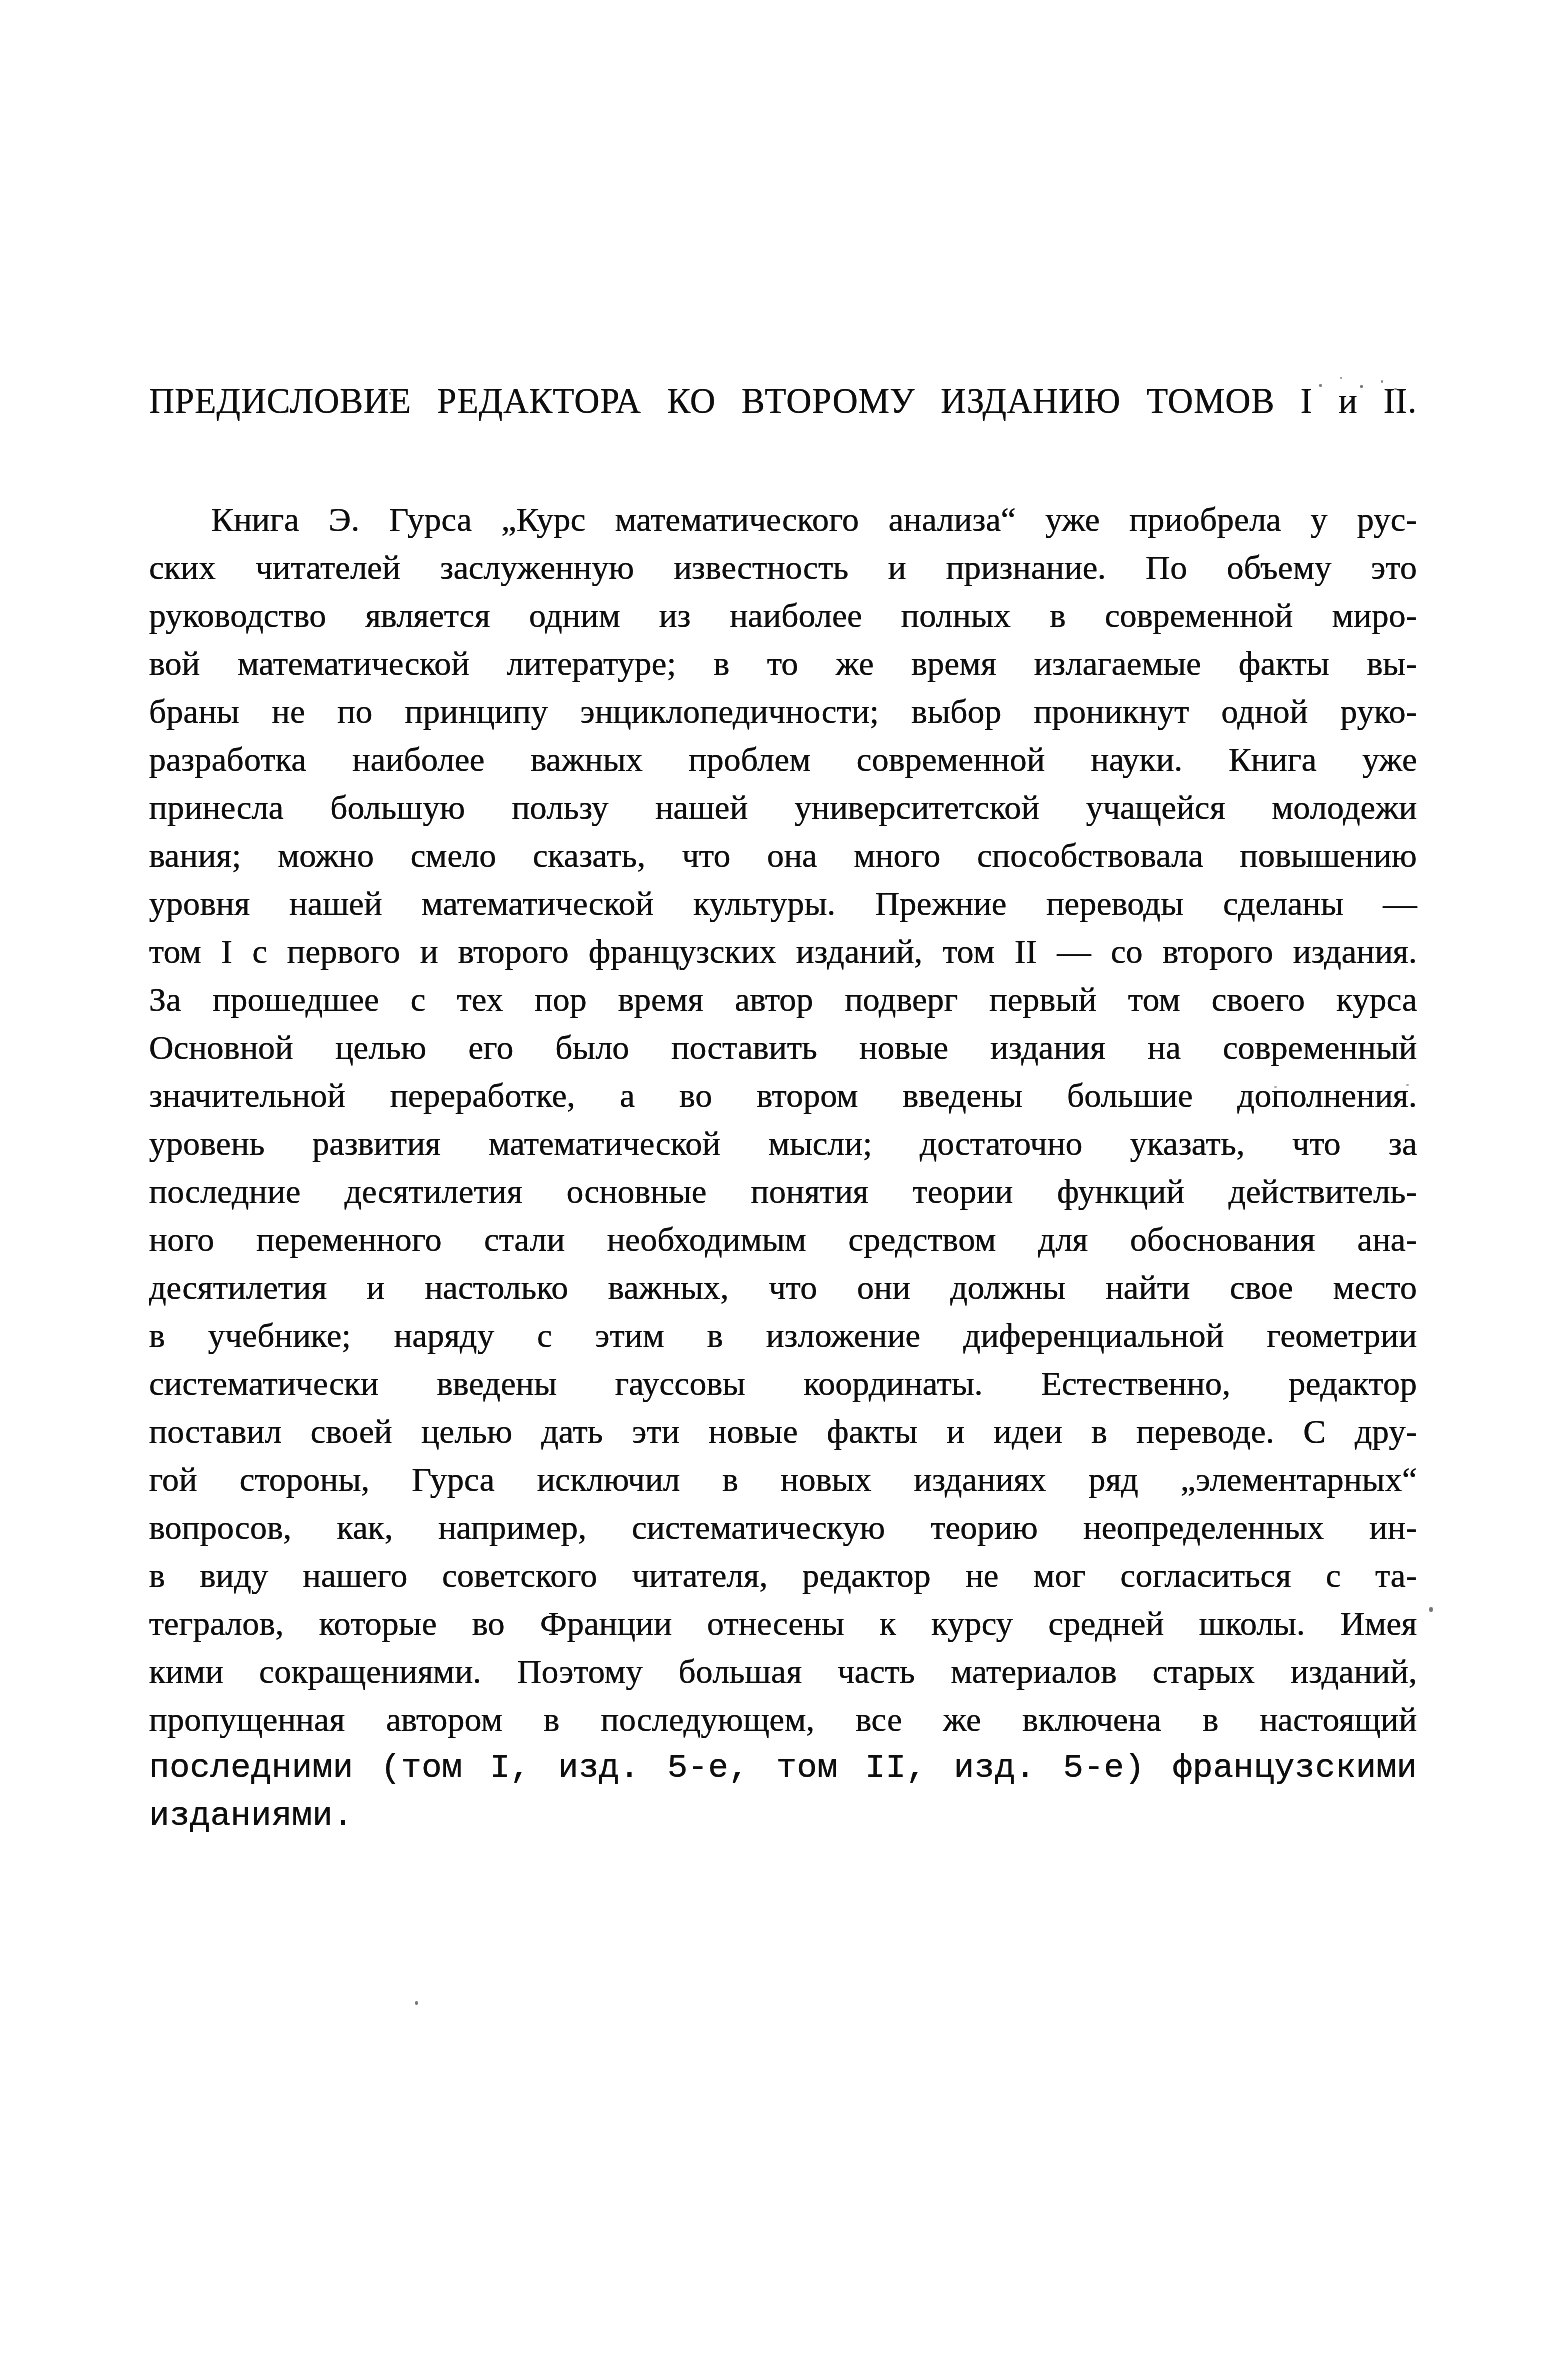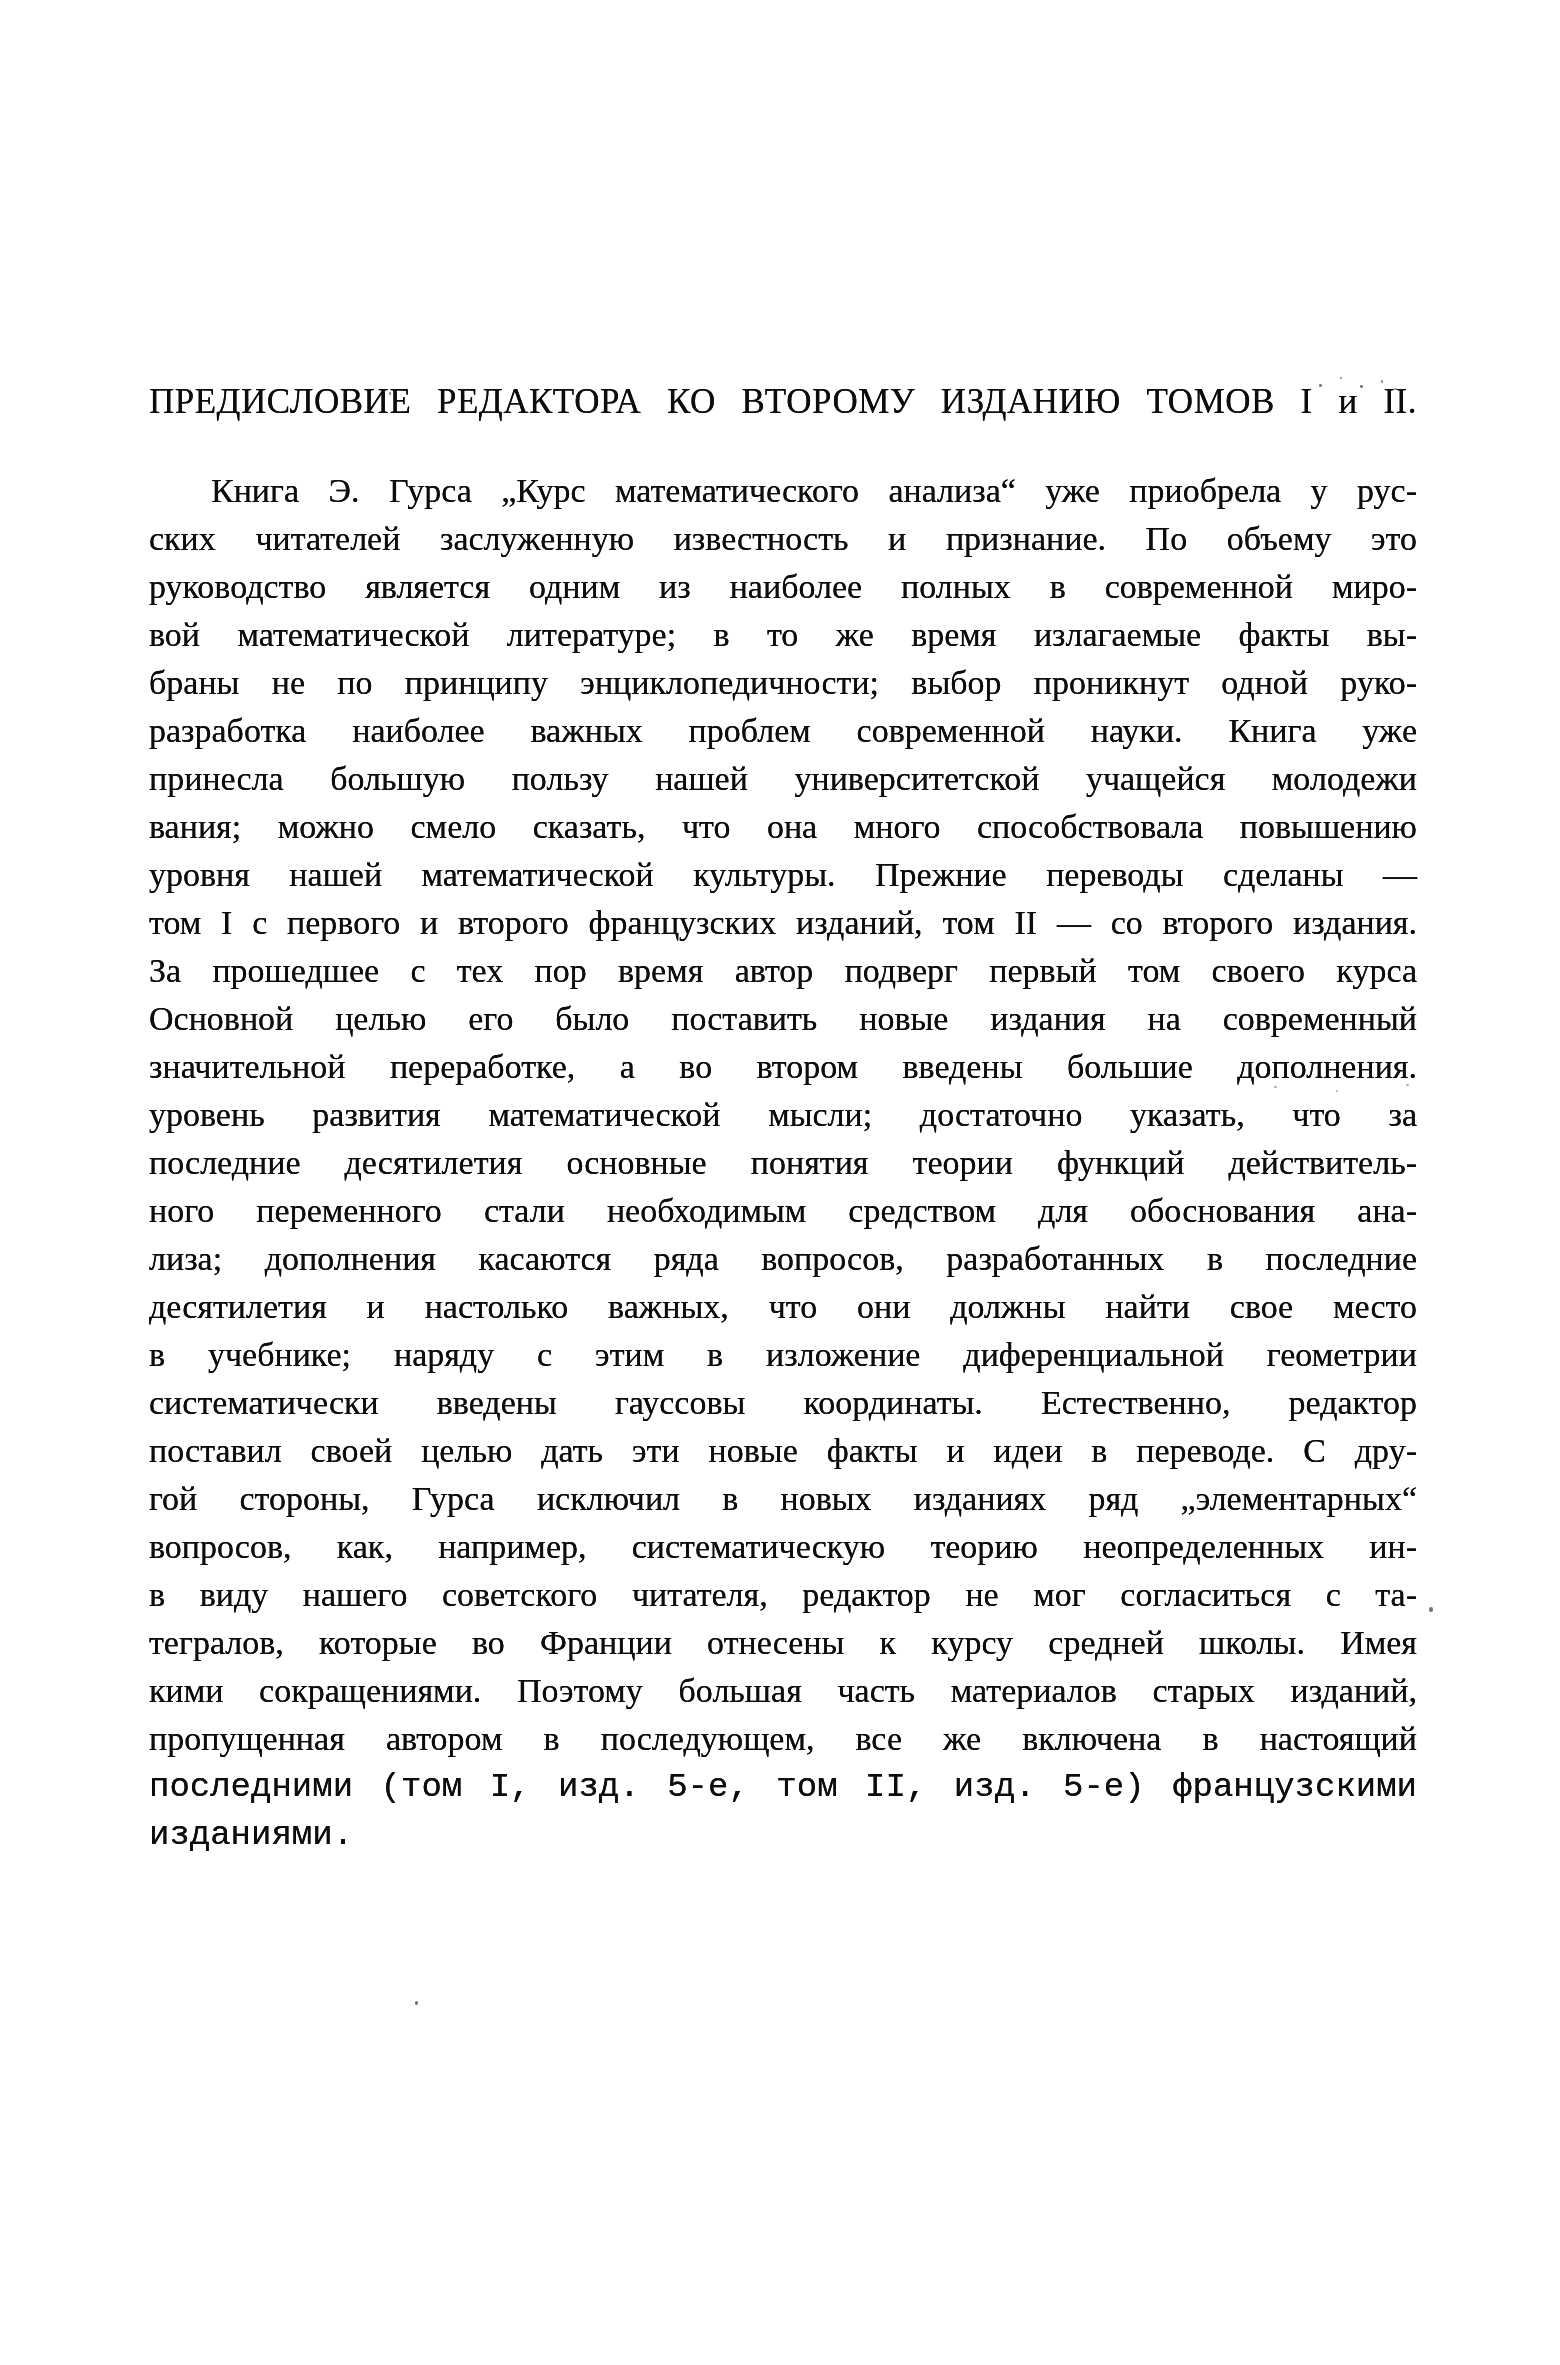--- a/index.html
+++ b/index.html
@@ -41,20 +41,21 @@
     font-size: 34px;
     line-height: 48px;
     height: 48px;
     text-align: justify;
     text-align-last: justify;
     white-space: normal;
     overflow: visible;
   }
   .body-line.first {
     text-indent: 62px;
+    margin-top: 29px;
   }
   .body-line.last {
     text-align-last: left;
     font-family: Liberation Mono, monospace;
   }
   .speckle {
     position: absolute;
     background: #3a3a3a;
     border-radius: 50%;
   }
@@ -76,21 +77,20 @@
       <div class="body-line">принесла большую пользу нашей университетской учащейся молодежи</div>
       <div class="body-line">вания; можно смело сказать, что она много способствовала повышению</div>
       <div class="body-line">уровня нашей математической культуры. Прежние переводы сделаны —</div>
       <div class="body-line">том I с первого и второго французских изданий, том II — со второго издания.</div>
       <div class="body-line">За прошедшее с тех пор время автор подверг первый том своего курса</div>
       <div class="body-line">Основной целью его было поставить новые издания на современный</div>
       <div class="body-line">значительной переработке, а во втором введены большие дополнения.</div>
       <div class="body-line">уровень развития математической мысли; достаточно указать, что за</div>
       <div class="body-line">последние десятилетия основные понятия теории функций действитель-</div>
       <div class="body-line">ного переменного стали необходимым средством для обоснования ана-</div>
-      <div class="body-line">лиза; дополнения касаются ряда вопросов, разработанных в последние</div>
       <div class="body-line">десятилетия и настолько важных, что они должны найти свое место</div>
       <div class="body-line">в учебнике; наряду с этим в изложение диференциальной геометрии</div>
       <div class="body-line">систематически введены гауссовы координаты. Естественно, редактор</div>
       <div class="body-line">поставил своей целью дать эти новые факты и идеи в переводе. С дру-</div>
       <div class="body-line">гой стороны, Гурса исключил в новых изданиях ряд „элементарных“</div>
       <div class="body-line">вопросов, как, например, систематическую теорию неопределенных ин-</div>
       <div class="body-line">в виду нашего советского читателя, редактор не мог согласиться с та-</div>
       <div class="body-line">тегралов, которые во Франции отнесены к курсу средней школы. Имея</div>
       <div class="body-line">кими сокращениями. Поэтому большая часть материалов старых изданий,</div>
       <div class="body-line">пропущенная автором в последующем, все же включена в настоящий</div>

